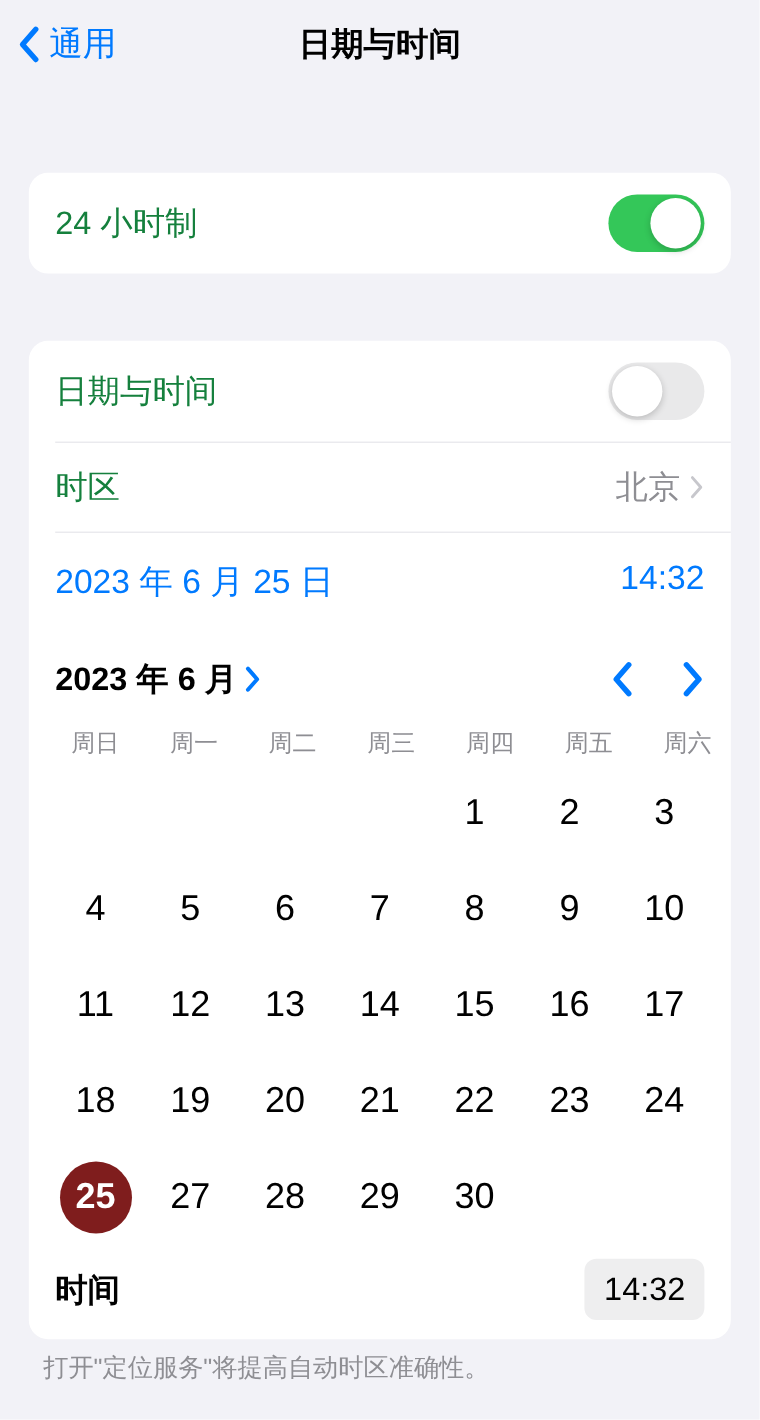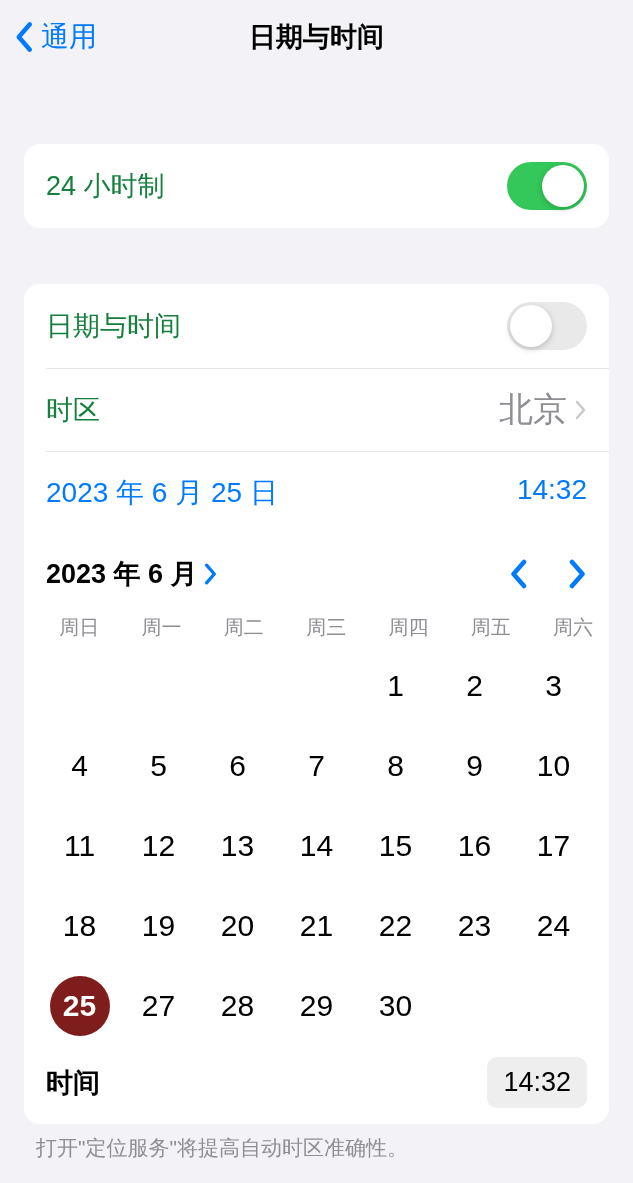--- a/index.html
+++ b/index.html
@@ -79,21 +79,21 @@
       box-shadow: 0 2px 6px rgba(0,0,0,0.2);
     }
     .switch-on .switch-knob { right: 3px; }
     .switch-off .switch-knob { left: 3px; }
     .row-right {
       display: flex;
       align-items: center;
       gap: 8px;
     }
     .row-value {
-      font-size: 34px;
+      font-size: 27px;
       color: #8e8e93;
     }
     .chevron-right {
       width: 12px;
       height: 20px;
       color: #c7c7cc;
     }
     .highlight-row {
       display: flex;
       justify-content: space-between;

